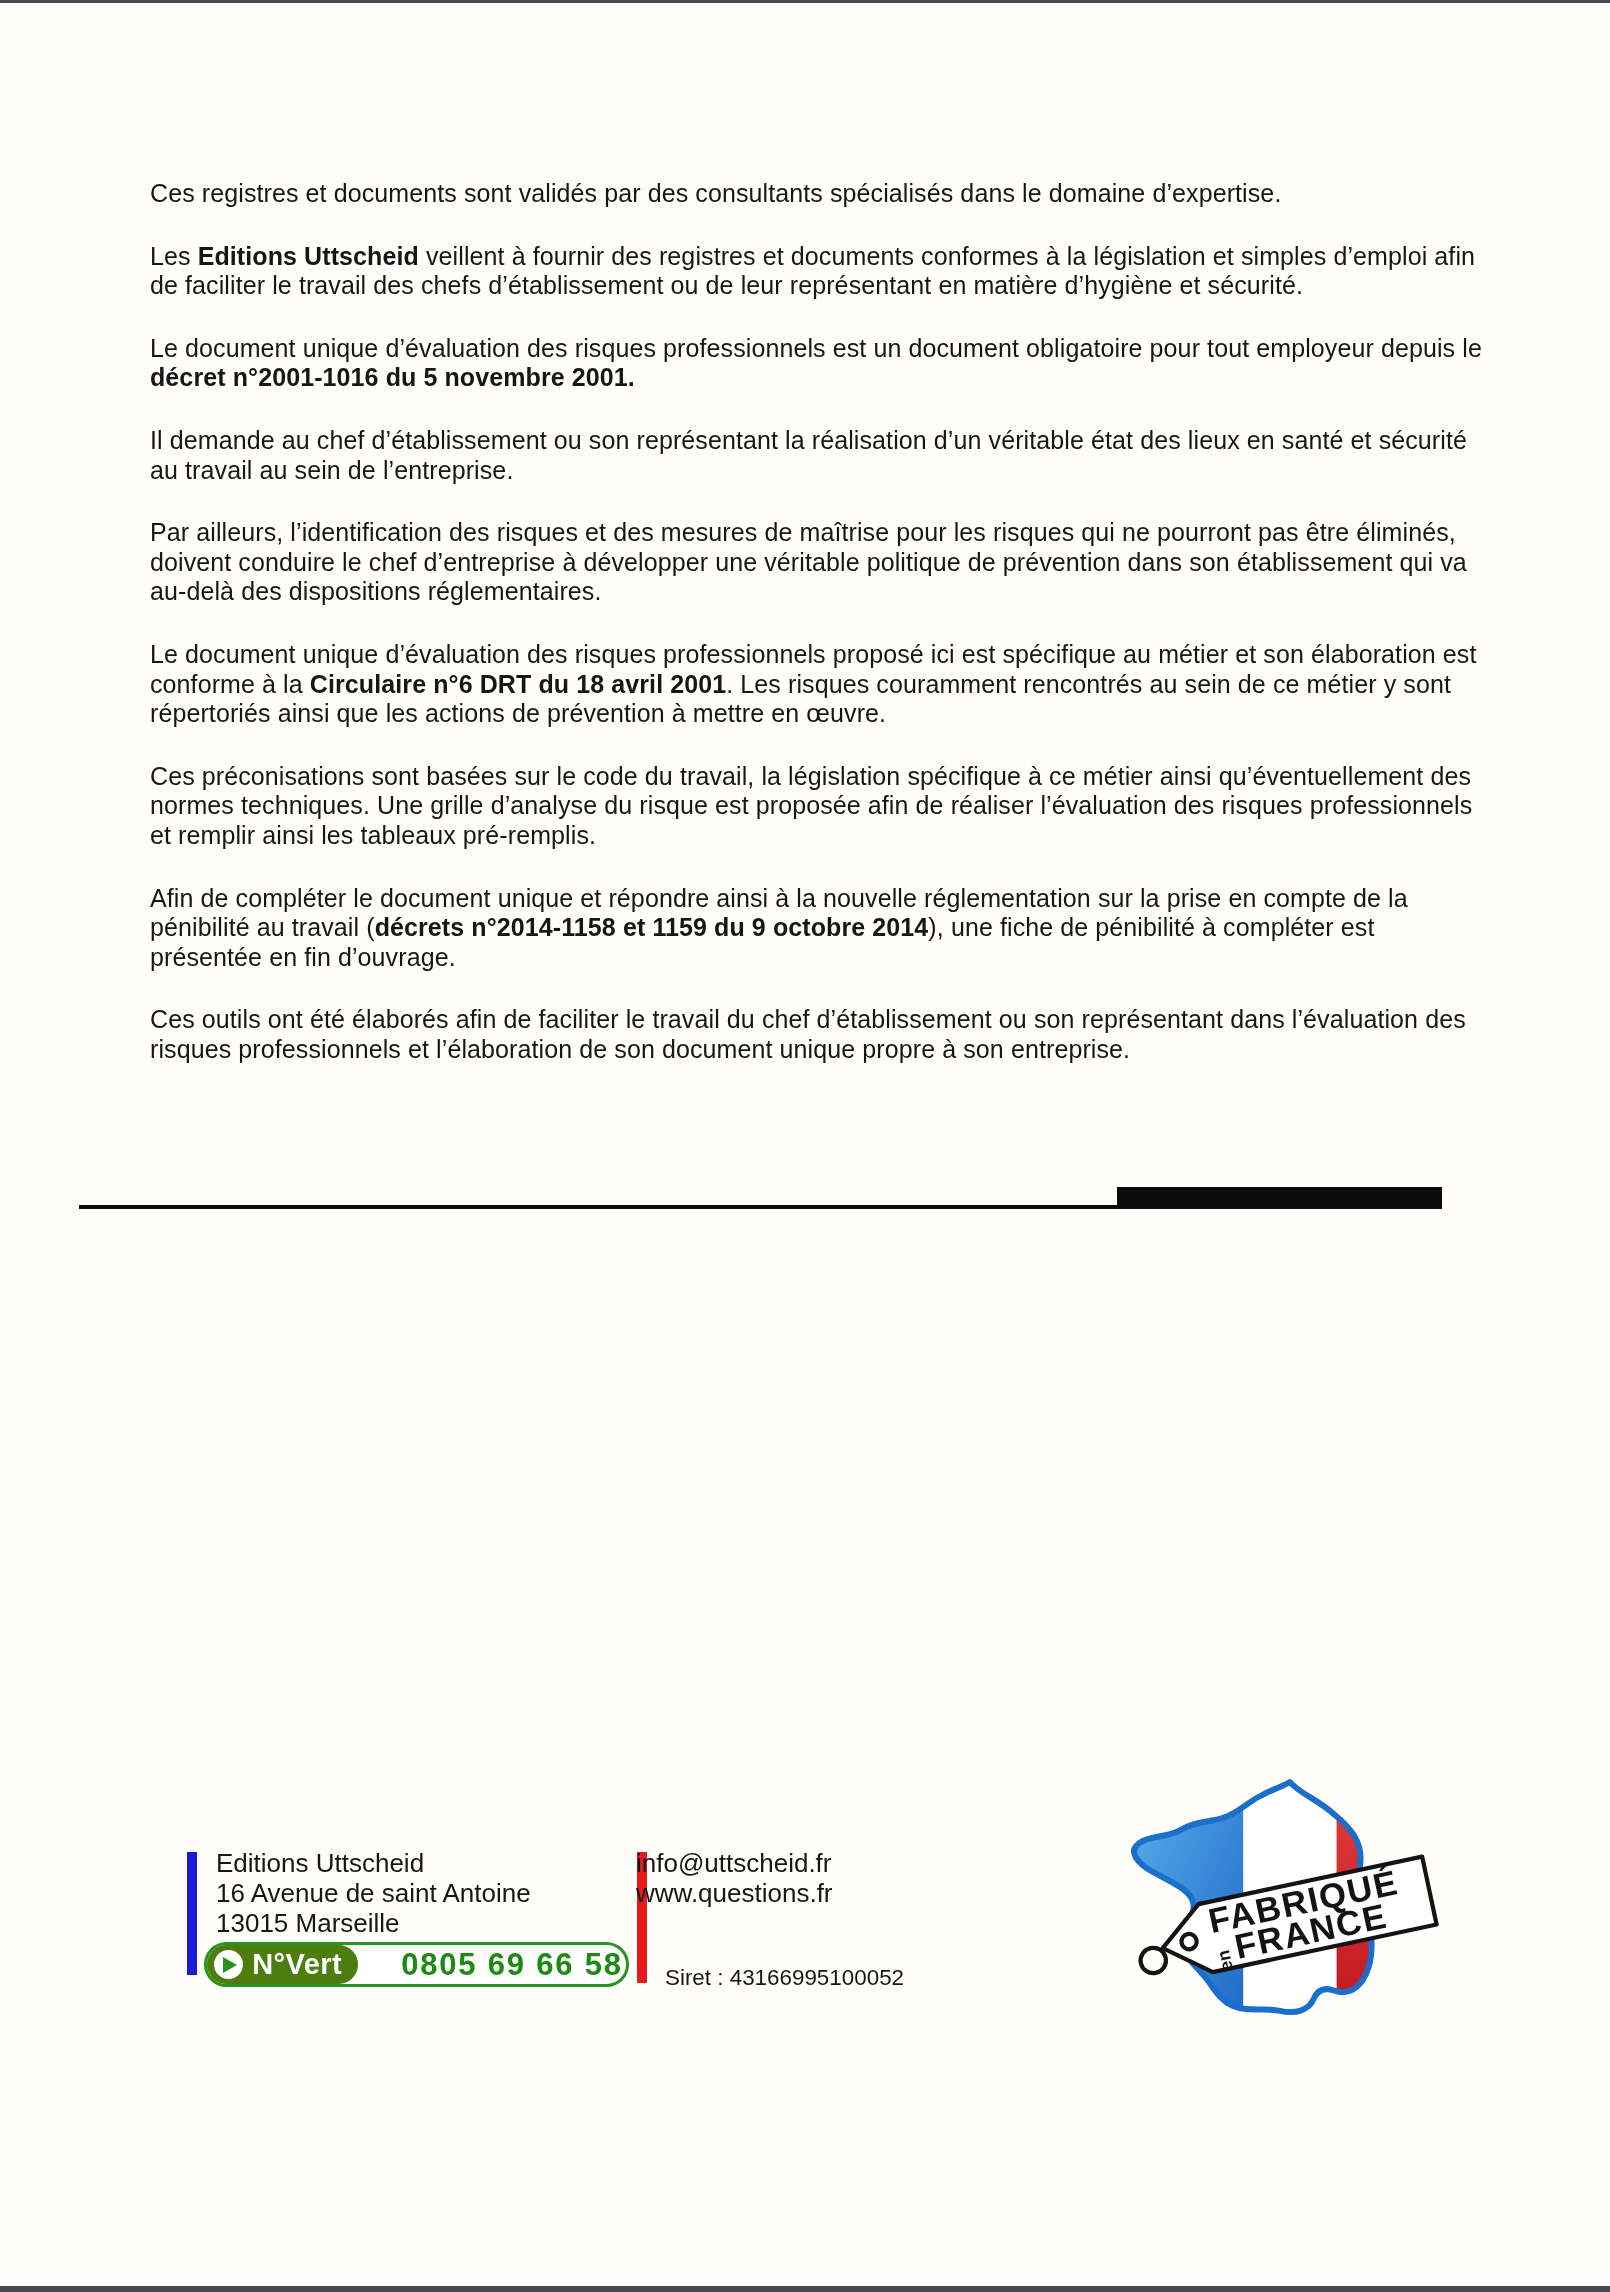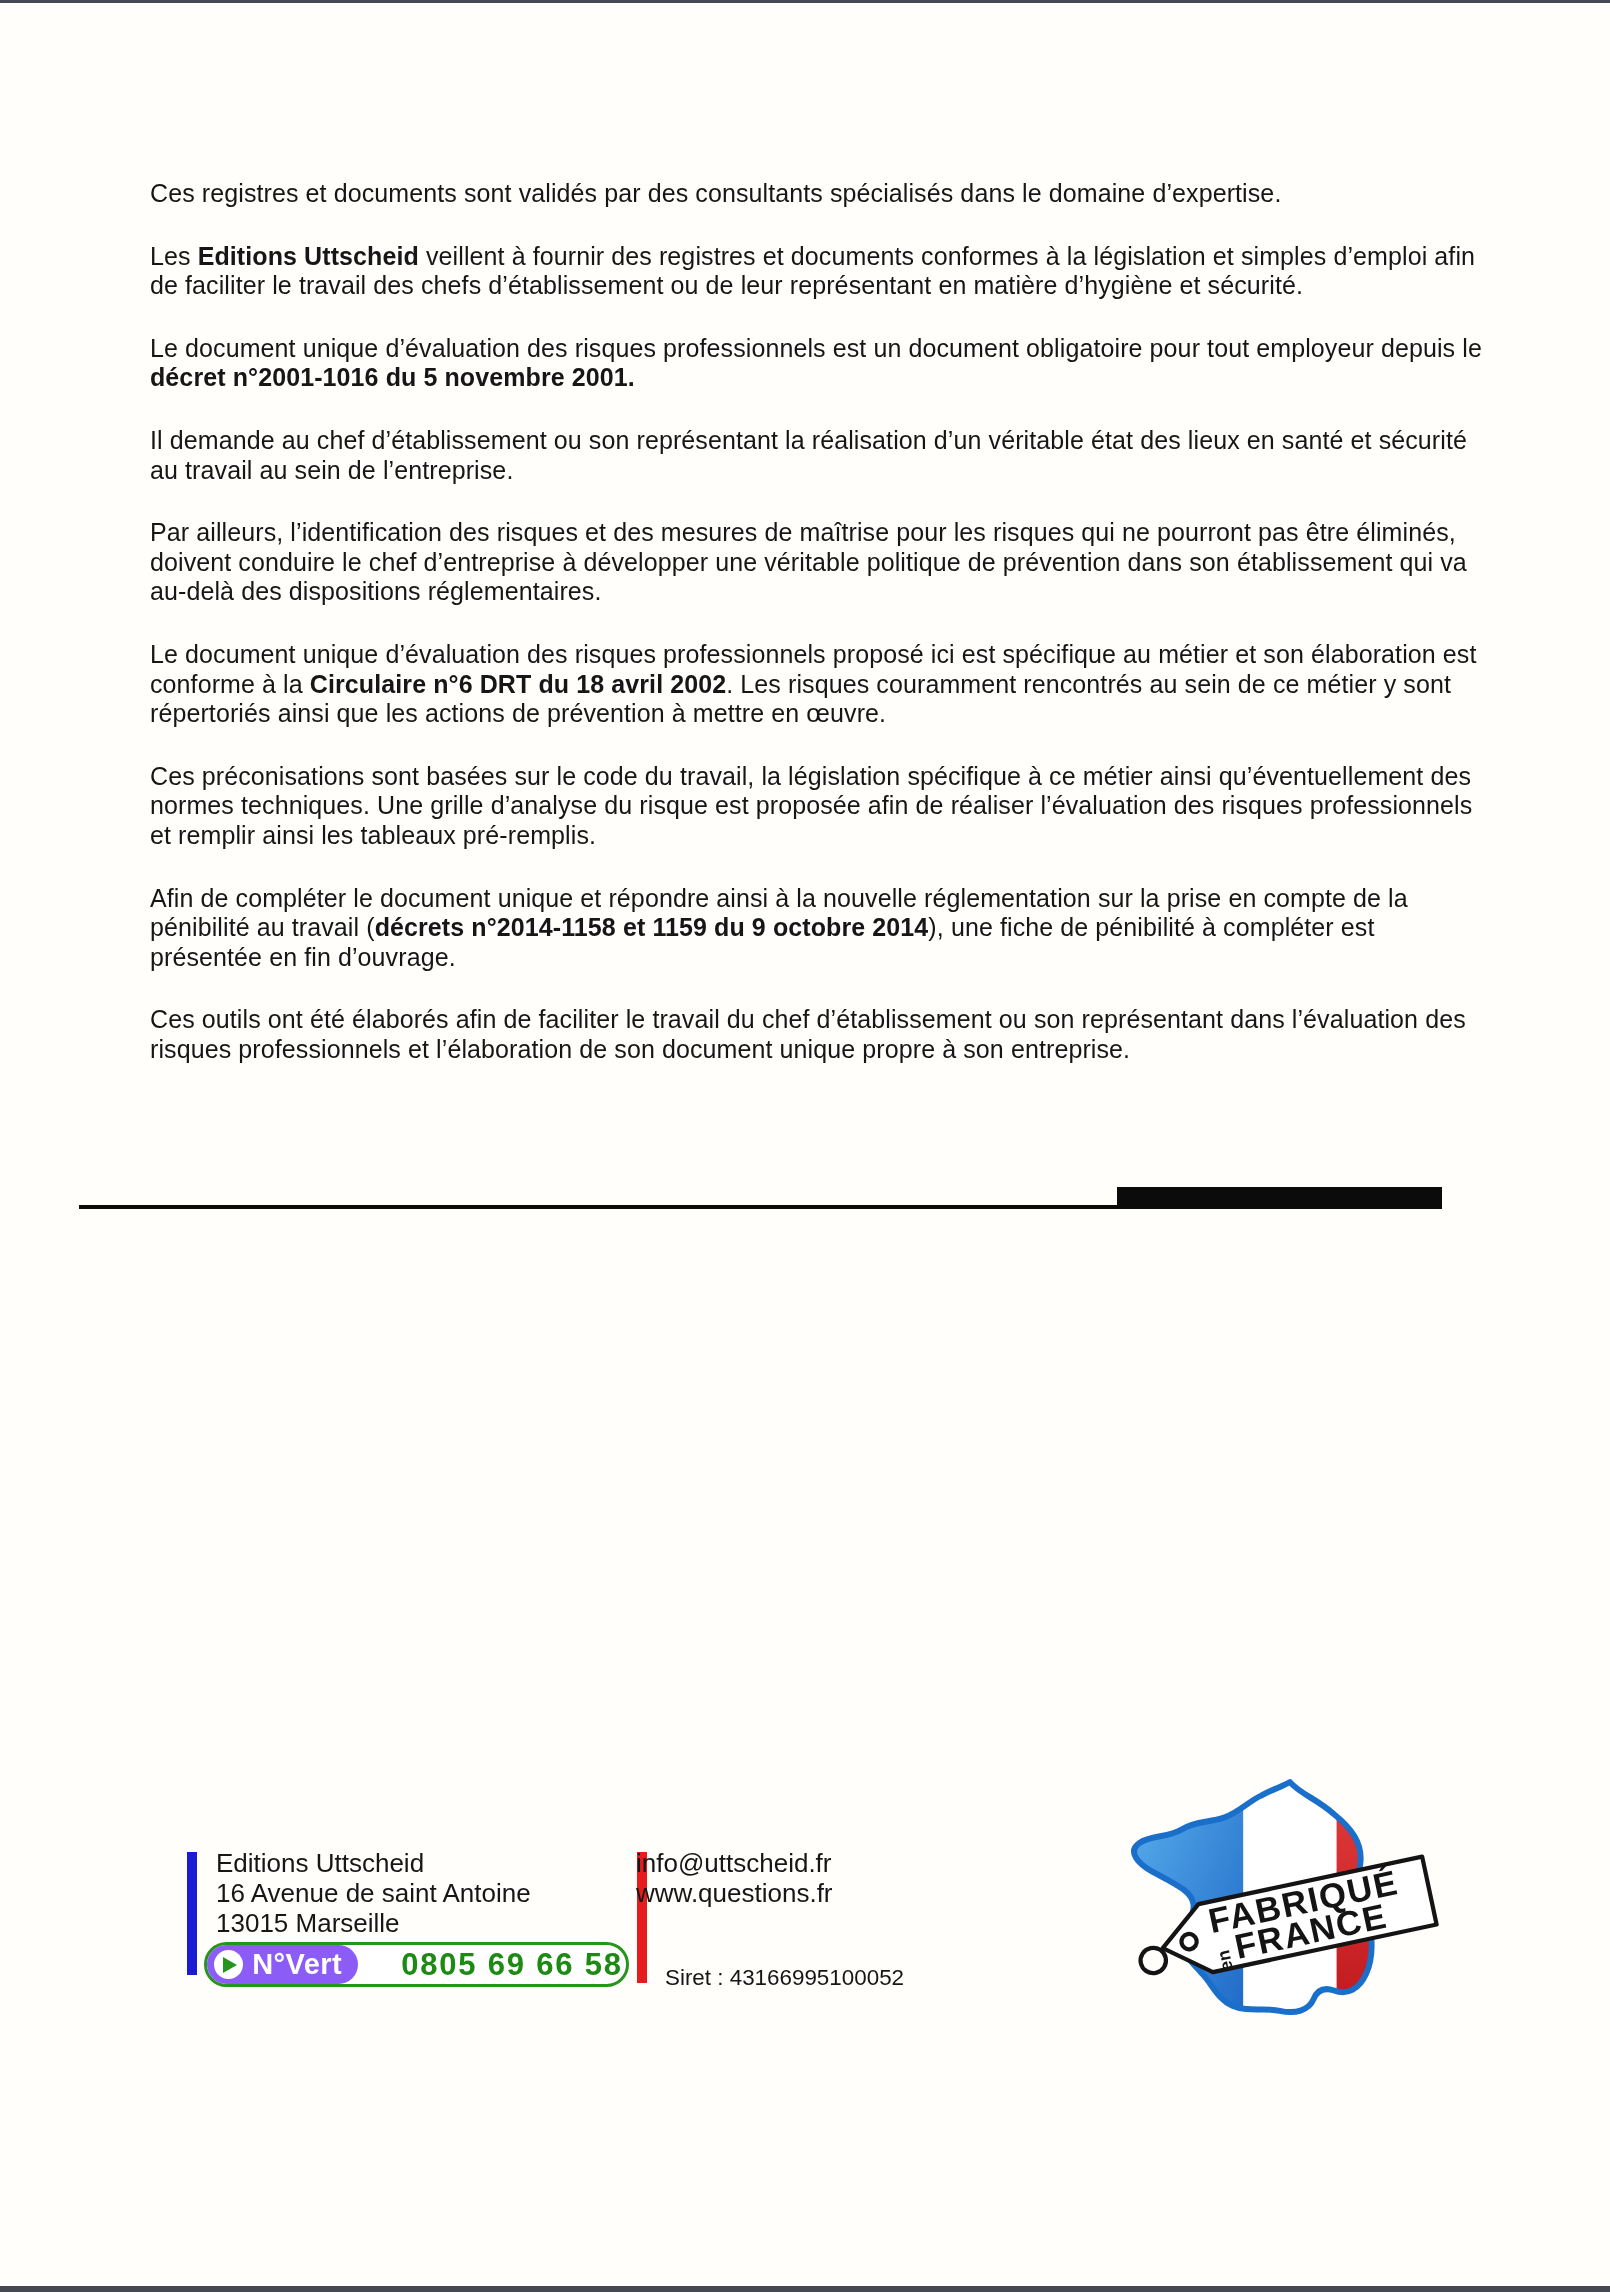--- a/index.html
+++ b/index.html
@@ -36,21 +36,21 @@
   .contact{position:absolute;left:636px;top:1848px;font-size:26px;line-height:30px;}
   .siret{position:absolute;left:665px;top:1964px;font-size:22.4px;line-height:27px;}
 
   .nvert{
     position:absolute;left:204px;top:1942px;width:425px;height:45px;
     box-sizing:border-box;background:#ffffff;
     border:3.6px solid #27941d;border-radius:25px;
     display:flex;align-items:stretch;overflow:hidden;
   }
   .nvert .left{
-    background:#8b5cf6;border-radius:0 21.5px 21.5px 0;
+    background:#4d7c0f;border-radius:0 21.5px 21.5px 0;
     display:flex;align-items:center;gap:9px;
     padding:0 16px 0 7.2px;flex:0 0 auto;
   }
   .nvert .play{
     width:29px;height:29px;border-radius:50%;background:#ffffff;
     display:flex;align-items:center;justify-content:center;flex:0 0 auto;
   }
   .nvert .play::after{
     content:"";display:block;margin-left:2.7px;
     border-left:14.3px solid #27941d;border-top:8px solid transparent;border-bottom:8px solid transparent;
@@ -67,21 +67,21 @@
 <body>
 
 <div class="edge-bar top"></div>
 
 <div class="intro">
   <p><span>Ces registres et documents sont validés par des consultants spécialisés dans le domaine d’expertise.</span></p>
   <p><span>Les </span><span class="b">Editions Uttscheid</span><span> veillent à fournir des registres et documents conformes à la législation et simples d’emploi afin de faciliter le travail des chefs d’établissement ou de leur représentant en matière d’hygiène et sécurité.</span></p>
   <p><span>Le document unique d’évaluation des risques professionnels est un document obligatoire pour tout employeur depuis le </span><span class="b">décret n°2001-1016 du 5 novembre 2001.</span></p>
   <p><span>Il demande au chef d’établissement ou son représentant la réalisation d’un véritable état des lieux en santé et sécurité au travail au sein de l’entreprise.</span></p>
   <p><span>Par ailleurs, l’identification des risques et des mesures de maîtrise pour les risques qui ne pourront pas être éliminés, doivent conduire le chef d’entreprise à développer une véritable politique de prévention dans son établissement qui va au-delà des dispositions réglementaires.</span></p>
-  <p><span>Le document unique d’évaluation des risques professionnels proposé ici est spécifique au métier et son élaboration est conforme à la </span><span class="b">Circulaire n°6 DRT du 18 avril 2002</span><span>. Les risques couramment rencontrés au sein de ce métier y sont répertoriés ainsi que les actions de prévention  à mettre en œuvre.</span></p>
+  <p><span>Le document unique d’évaluation des risques professionnels proposé ici est spécifique au métier et son élaboration est conforme à la </span><span class="b">Circulaire n°6 DRT du 18 avril 2001</span><span>. Les risques couramment rencontrés au sein de ce métier y sont répertoriés ainsi que les actions de prévention  à mettre en œuvre.</span></p>
   <p><span>Ces préconisations sont basées sur le code du travail, la législation spécifique à ce métier ainsi qu’éventuellement des normes techniques. Une grille d’analyse du risque est proposée afin de réaliser l’évaluation des risques professionnels et remplir ainsi les tableaux pré-remplis.</span></p>
   <p><span>Afin de compléter le document unique et répondre ainsi à la nouvelle réglementation  sur la prise en compte de la pénibilité au travail (</span><span class="b">décrets n°2014-1158 et 1159 du 9 octobre 2014</span><span>), une fiche de pénibilité à compléter est présentée en fin d’ouvrage.</span></p>
   <p><span>Ces outils ont été élaborés afin de faciliter le travail du chef d’établissement ou son représentant dans l’évaluation des risques professionnels et l’élaboration de son document unique propre à son entreprise.</span></p>
 </div>
 
 <div class="divider-line"></div>
 <div class="divider-bar"></div>
 
 <div class="vbar blue"></div>
 <div class="company">

